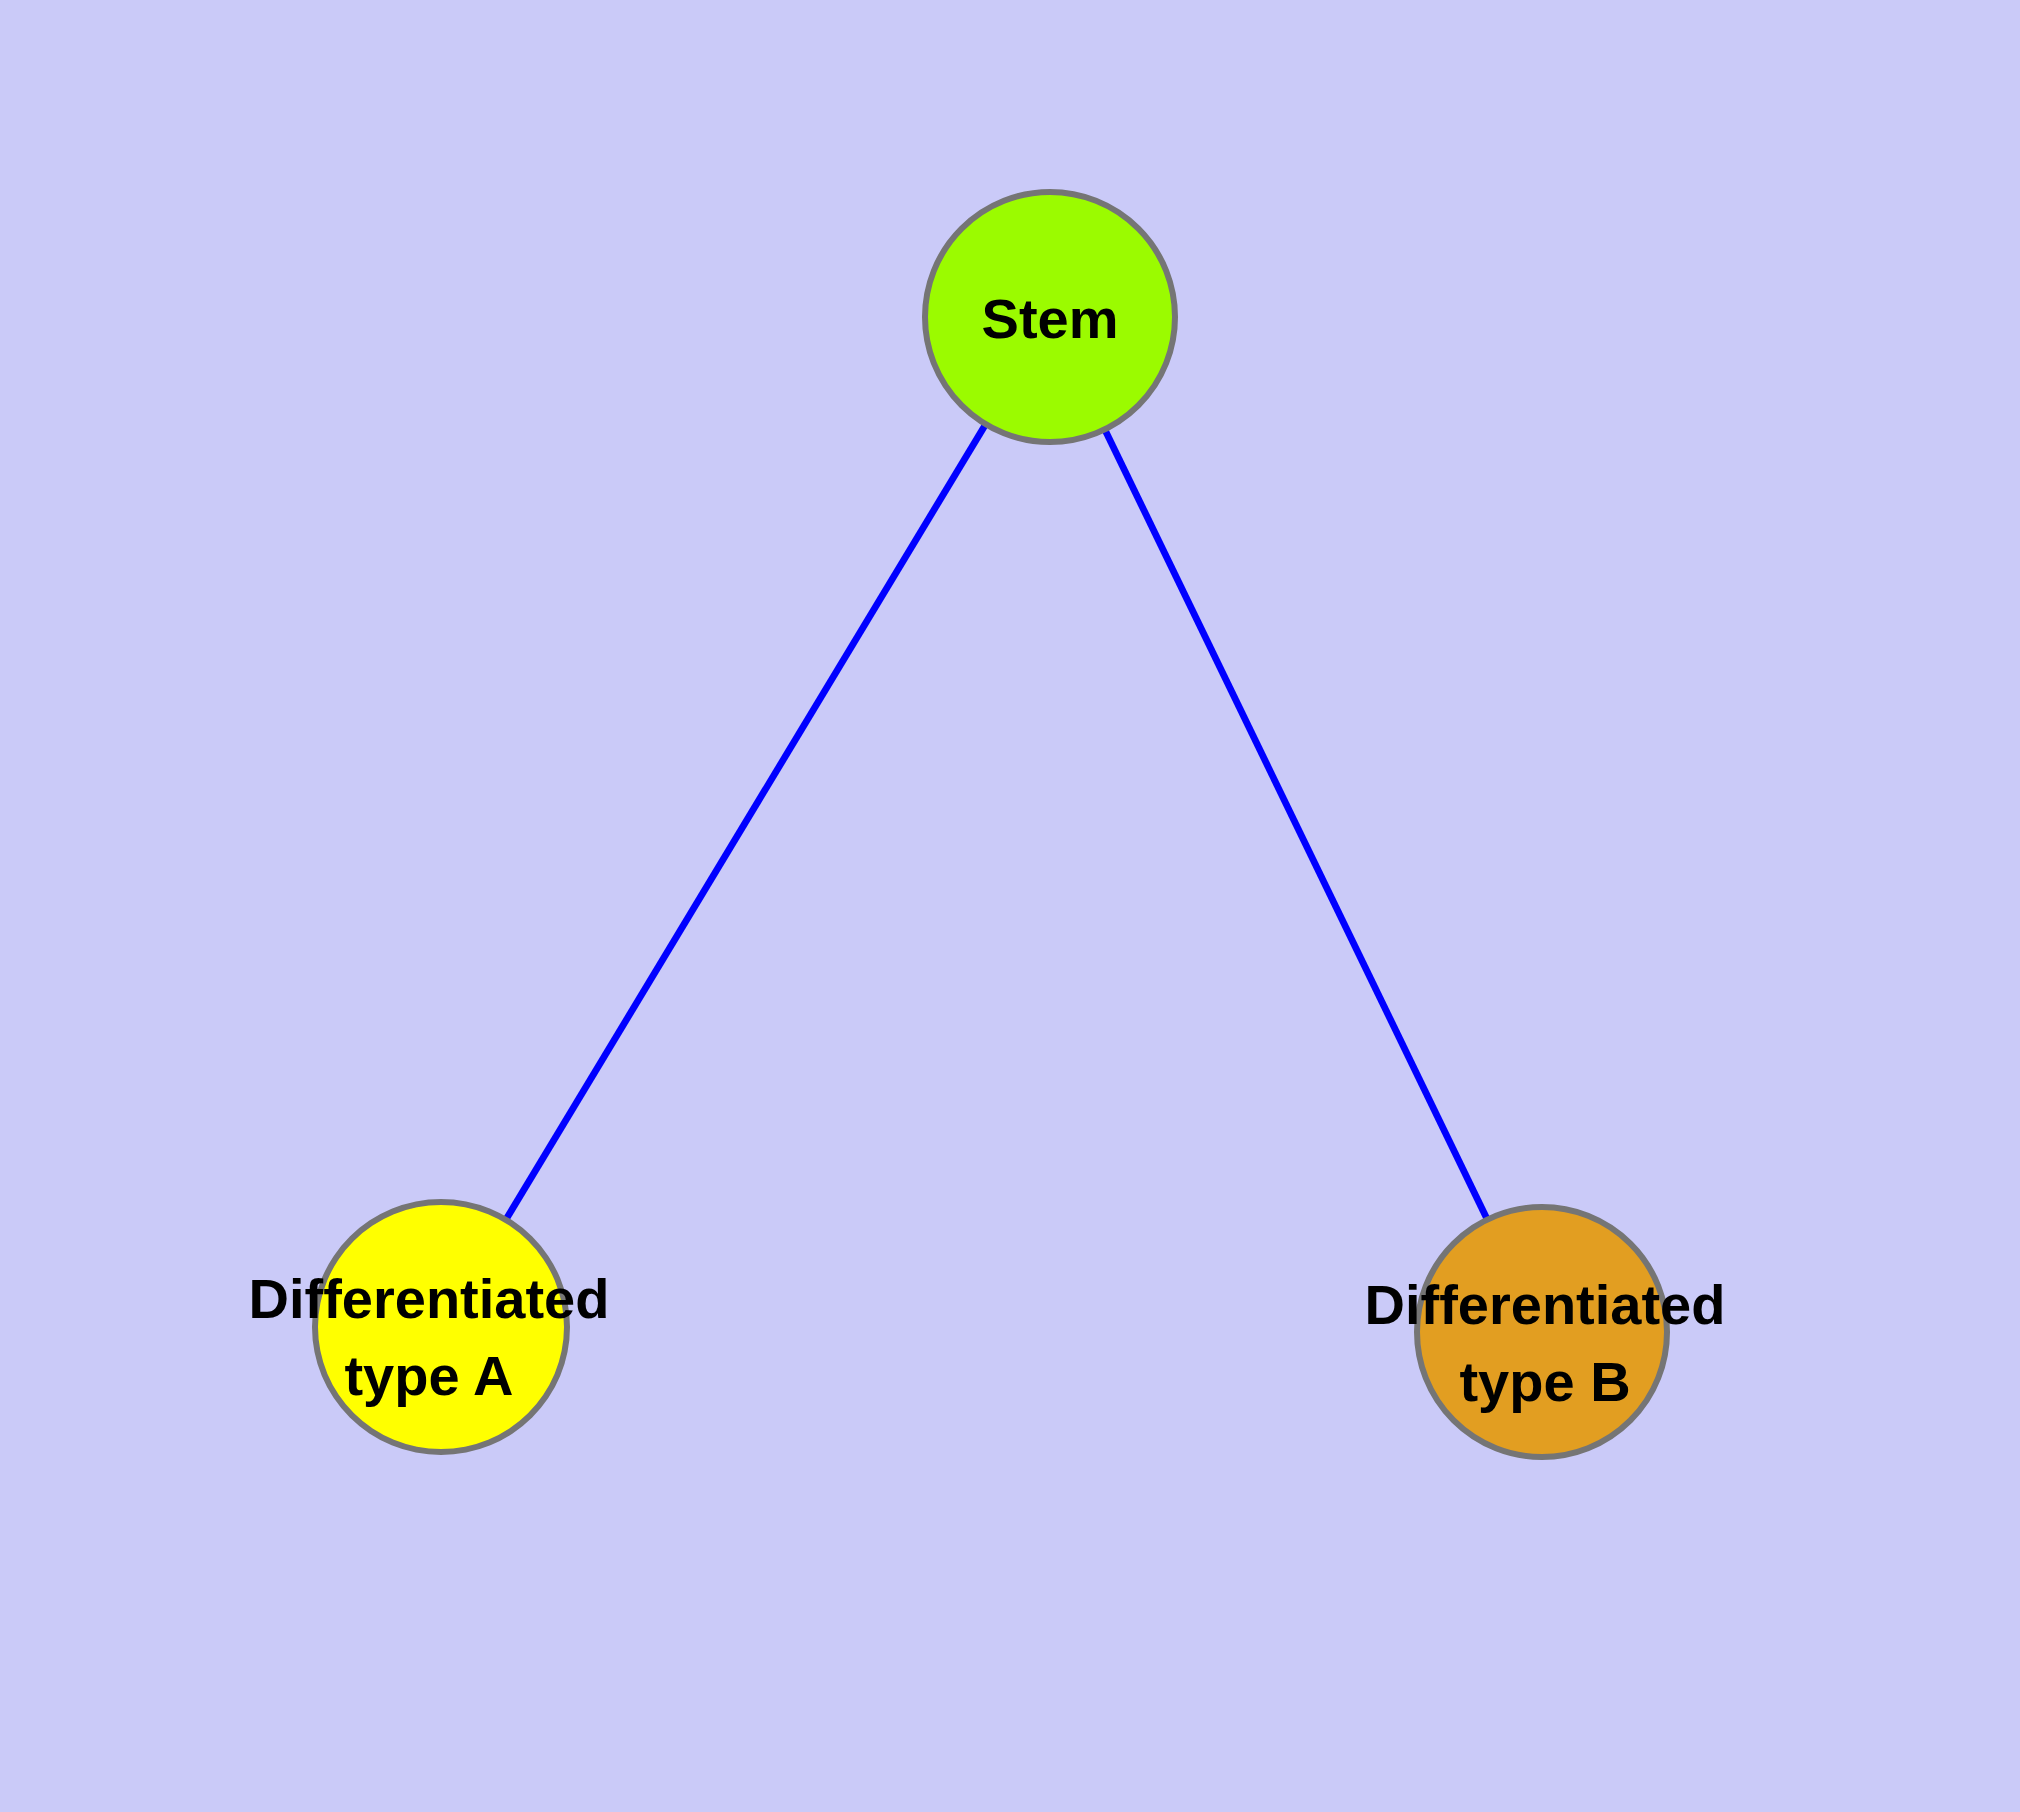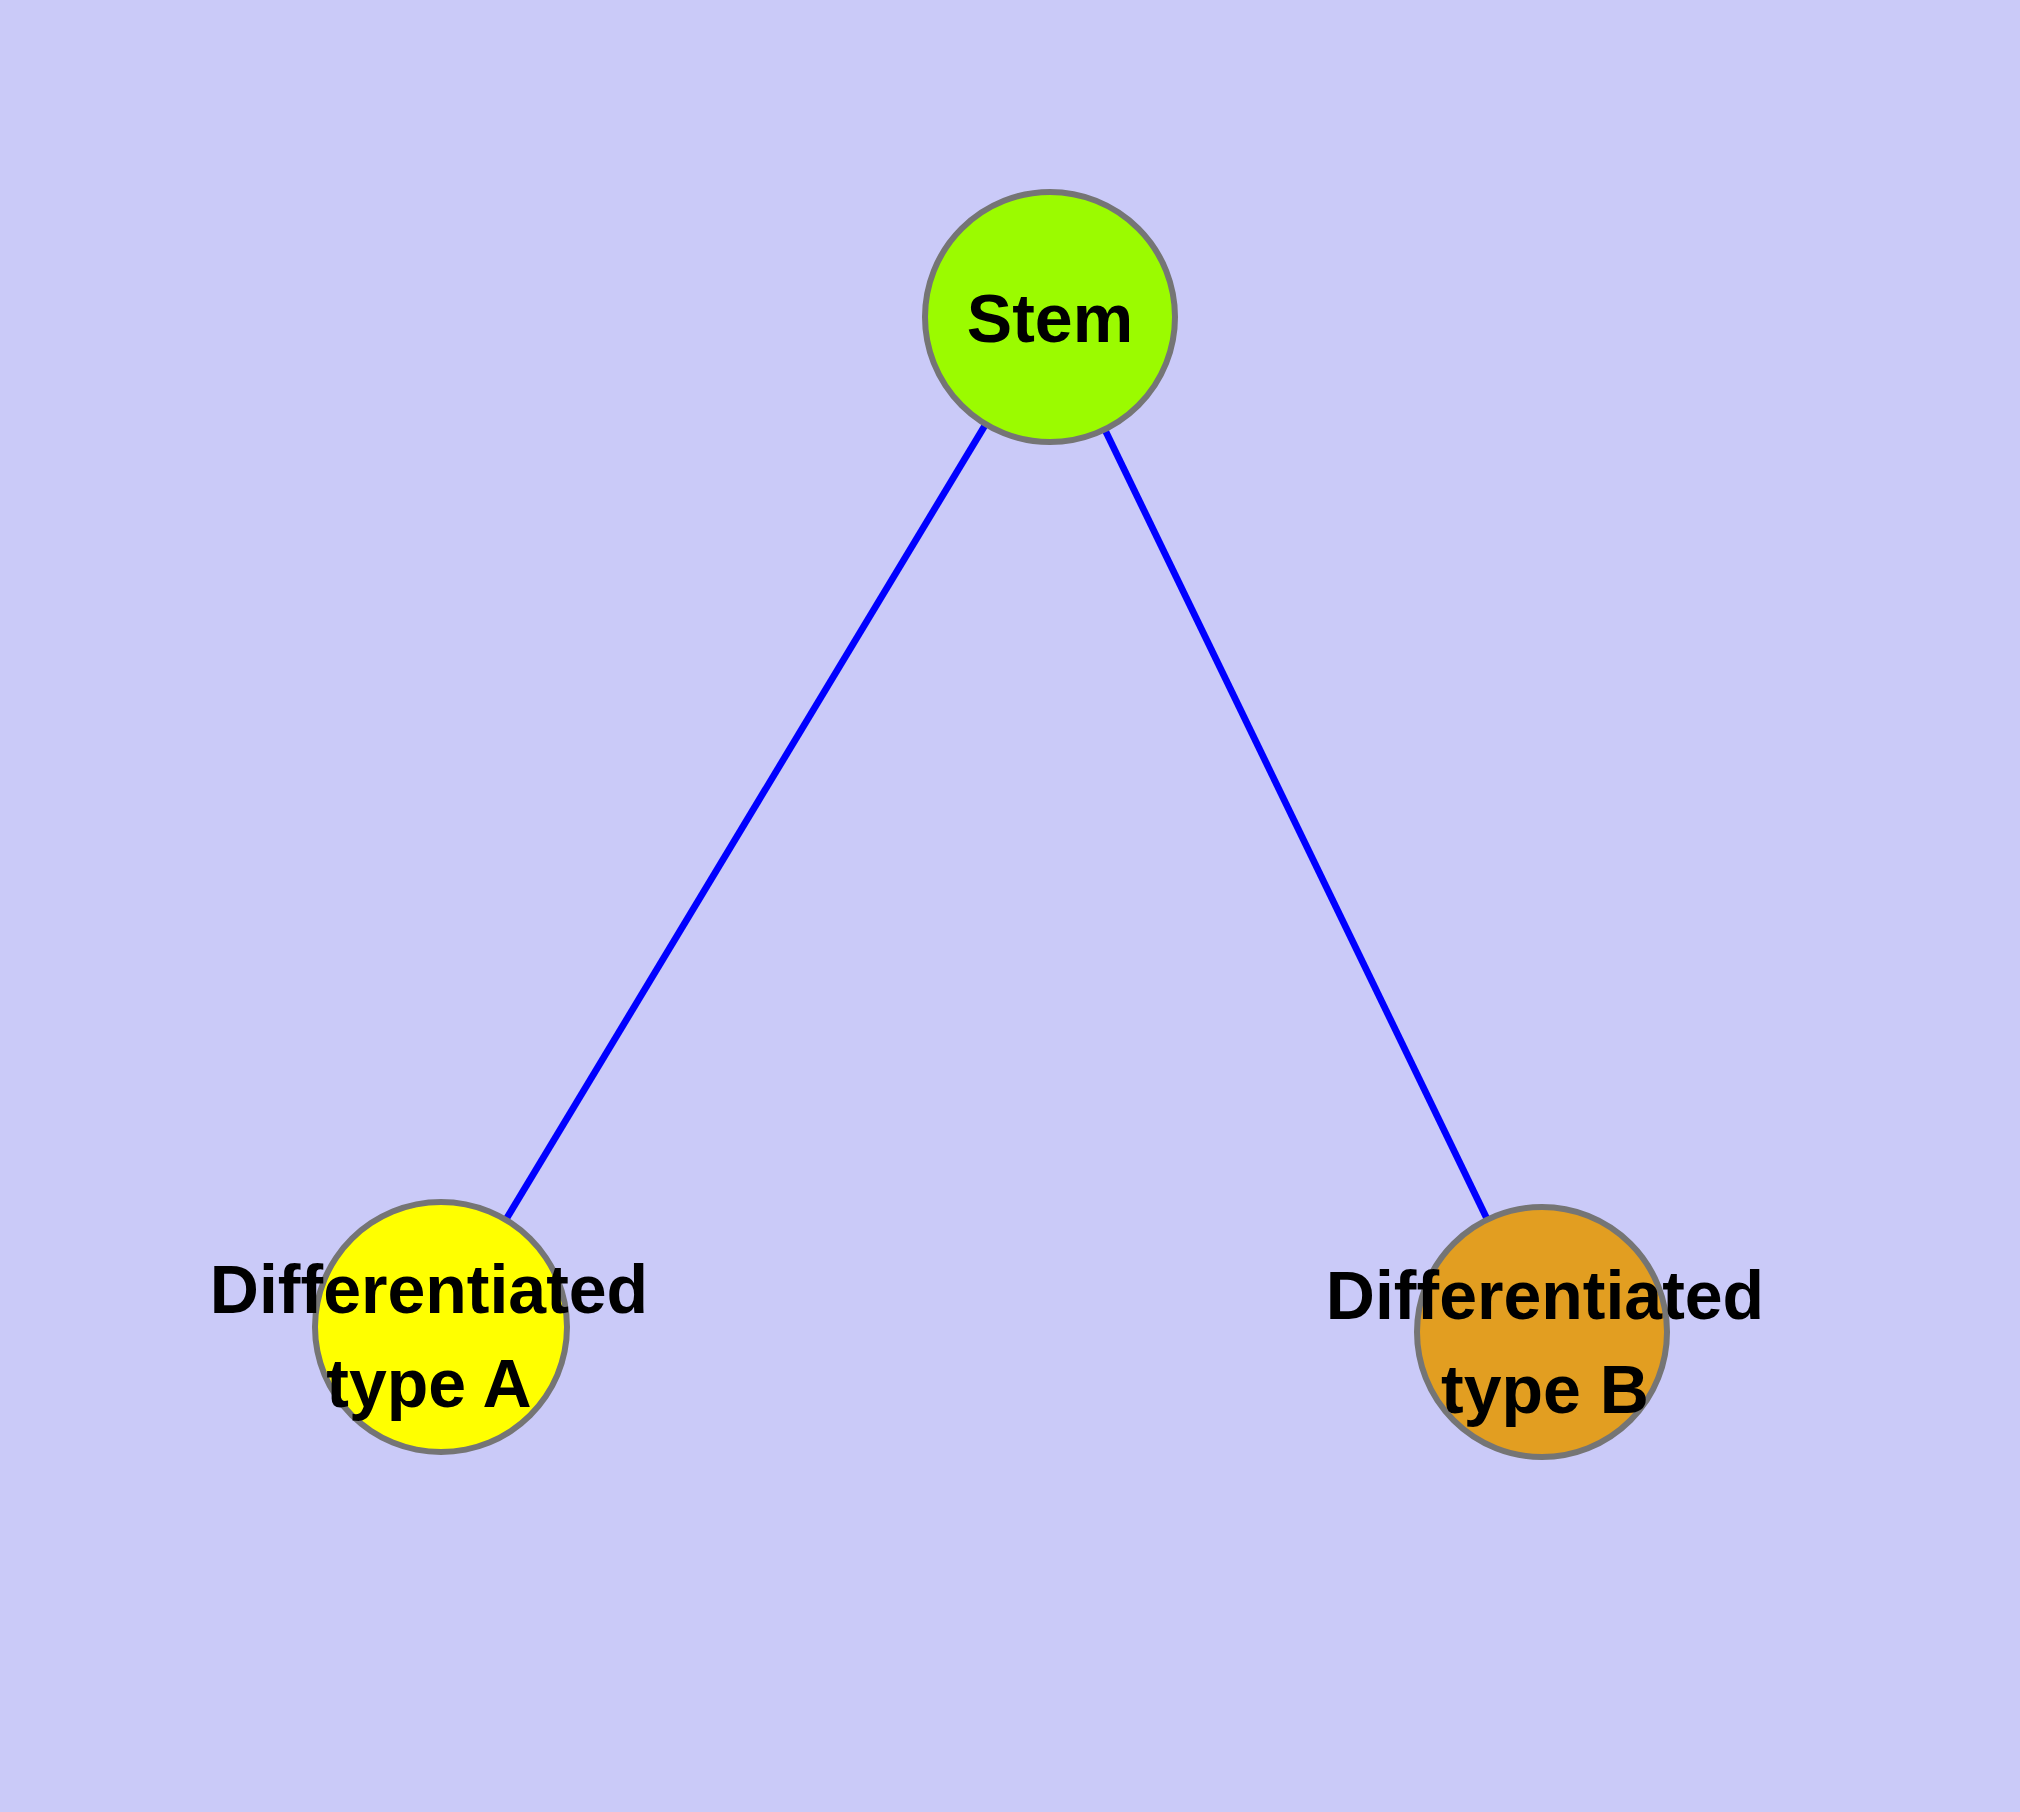--- a/index.html
+++ b/index.html
@@ -23,21 +23,21 @@
     position: absolute;
     border-radius: 50%;
     border: 6px solid #757575;
     box-sizing: border-box;
   }
   .node-label {
     position: absolute;
     transform: translate(-50%, -50%);
     font-family: "Liberation Sans", sans-serif;
     font-weight: 700;
-    font-size: 68px;
+    font-size: 56px;
     line-height: 1.38;
     text-align: center;
     white-space: pre-line;
   }
 </style>
 </head>
 <body>
 
 <div class="stage" style="background: rgb(202, 202, 248);">
 

